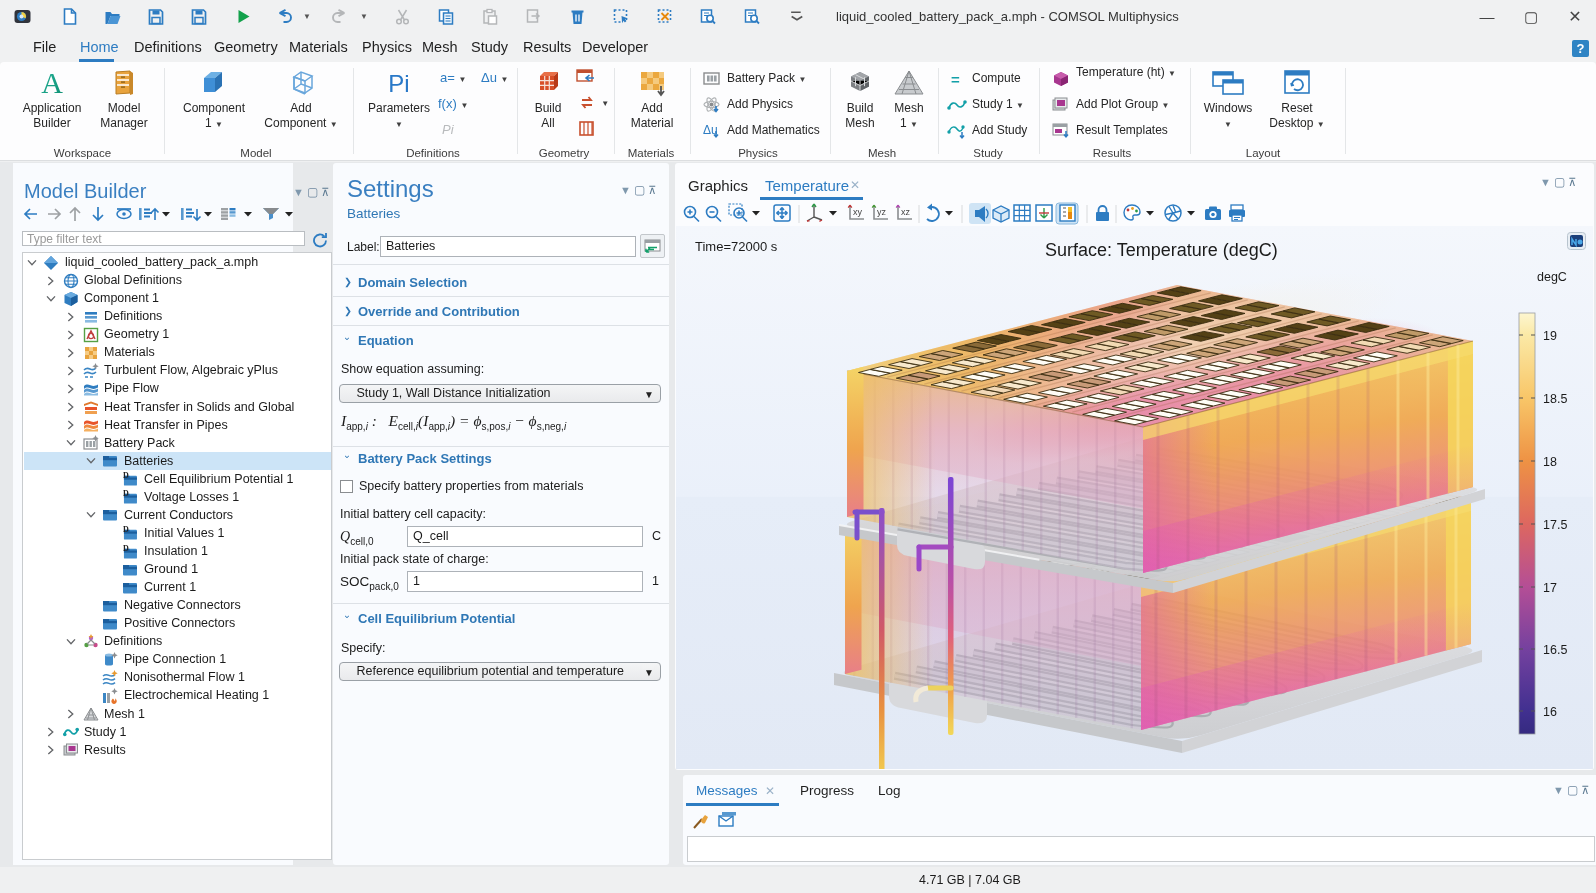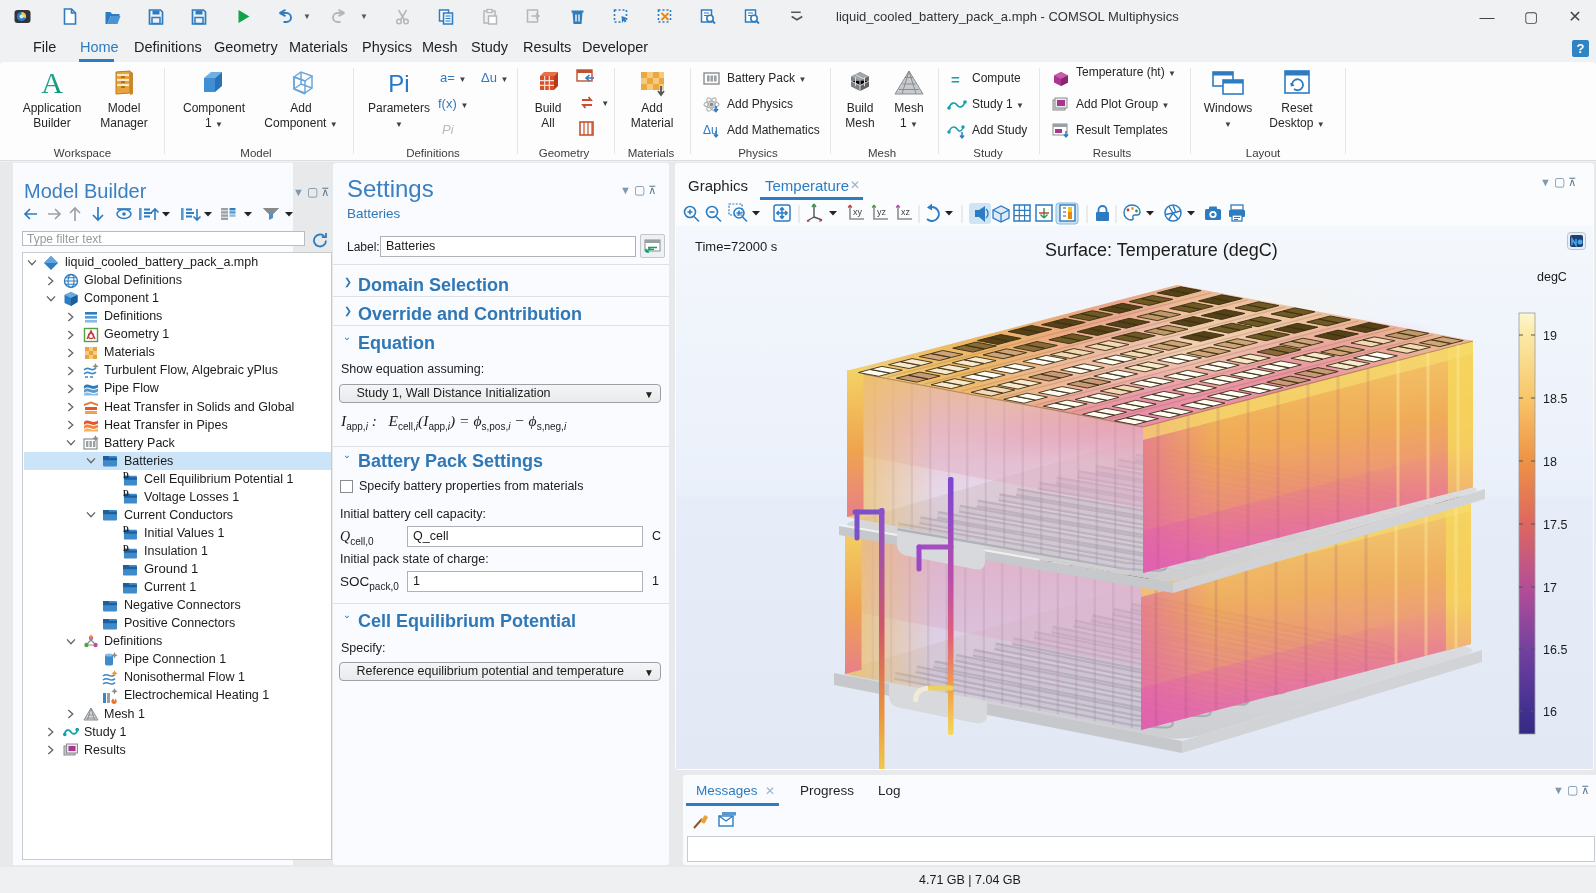--- a/index.html
+++ b/index.html
@@ -33,21 +33,21 @@
 #p-graphics { left:675px; top:163px; width:919px; height:607px; border-radius:3px; background:#fbfcfe;}
 #p-messages { left:675px; top:775px; width:919px; height:90px; border-radius:3px;margin-left:8px; }
 .ptitle { color:#3a7fc1; font-size:23px; }
 .psub { color:#2f77b5; font-size:13.5px; }
 .hdrbtns { position:absolute; color:#8aa7c0; font-size:11px; }
 
 #filterbox { position:absolute; left:9px; top:68px; width:283px; height:15px; background:#fff; border:1px solid #b9bdc1; font-size:12px; color:#9a9a9a; padding:0 4px; line-height:14px;}
 #treebox { position:absolute; left:9px; top:89px; width:310px; height:608px; background:#fff; border:1px solid #c9cccf; overflow:hidden; }
 
 .slabel { position:absolute; font-size:12.5px; color:#1b1b1b; white-space:nowrap; }
-.sechdr { position:absolute; font-size:18px; font-weight:bold; color:#2f77b5; }
+.sechdr { position:absolute; font-size:13px; font-weight:bold; color:#2f77b5; }
 .secarr { position:absolute; font-size:9.5px; color:#2f77b5; }
 .sdiv { position:absolute; left:0; width:336px; height:1px; background:#dde1e6; }
 .sinput { position:absolute; background:#fff; border:1px solid #adb2b8; font-size:12.5px; color:#1b1b1b; padding:0 5px; }
 .sdrop { position:absolute; background:linear-gradient(#f4f5f6,#e9eaec); border:1px solid #9aa0a6; font-size:12.5px; color:#1b1b1b; padding:0 13px; border-radius:4px; }
 .sdrop .da { position:absolute; right:6px; top:1px; color:#222; font-size:10px; }
 
 .gtab { position:absolute; top:175px; font-size:15px; color:#1f1f1f; }
 #gcanvas { position:absolute; left:676px; top:226px; width:917px; height:543px; background:linear-gradient(#f4f7fc 0%, #eaf0fa 49.8%, #e6edf8 50%, #e2e9f5 100%); }
 
 .mtab { position:absolute; top:783px; font-size:13.5px; color:#1f1f1f; }

